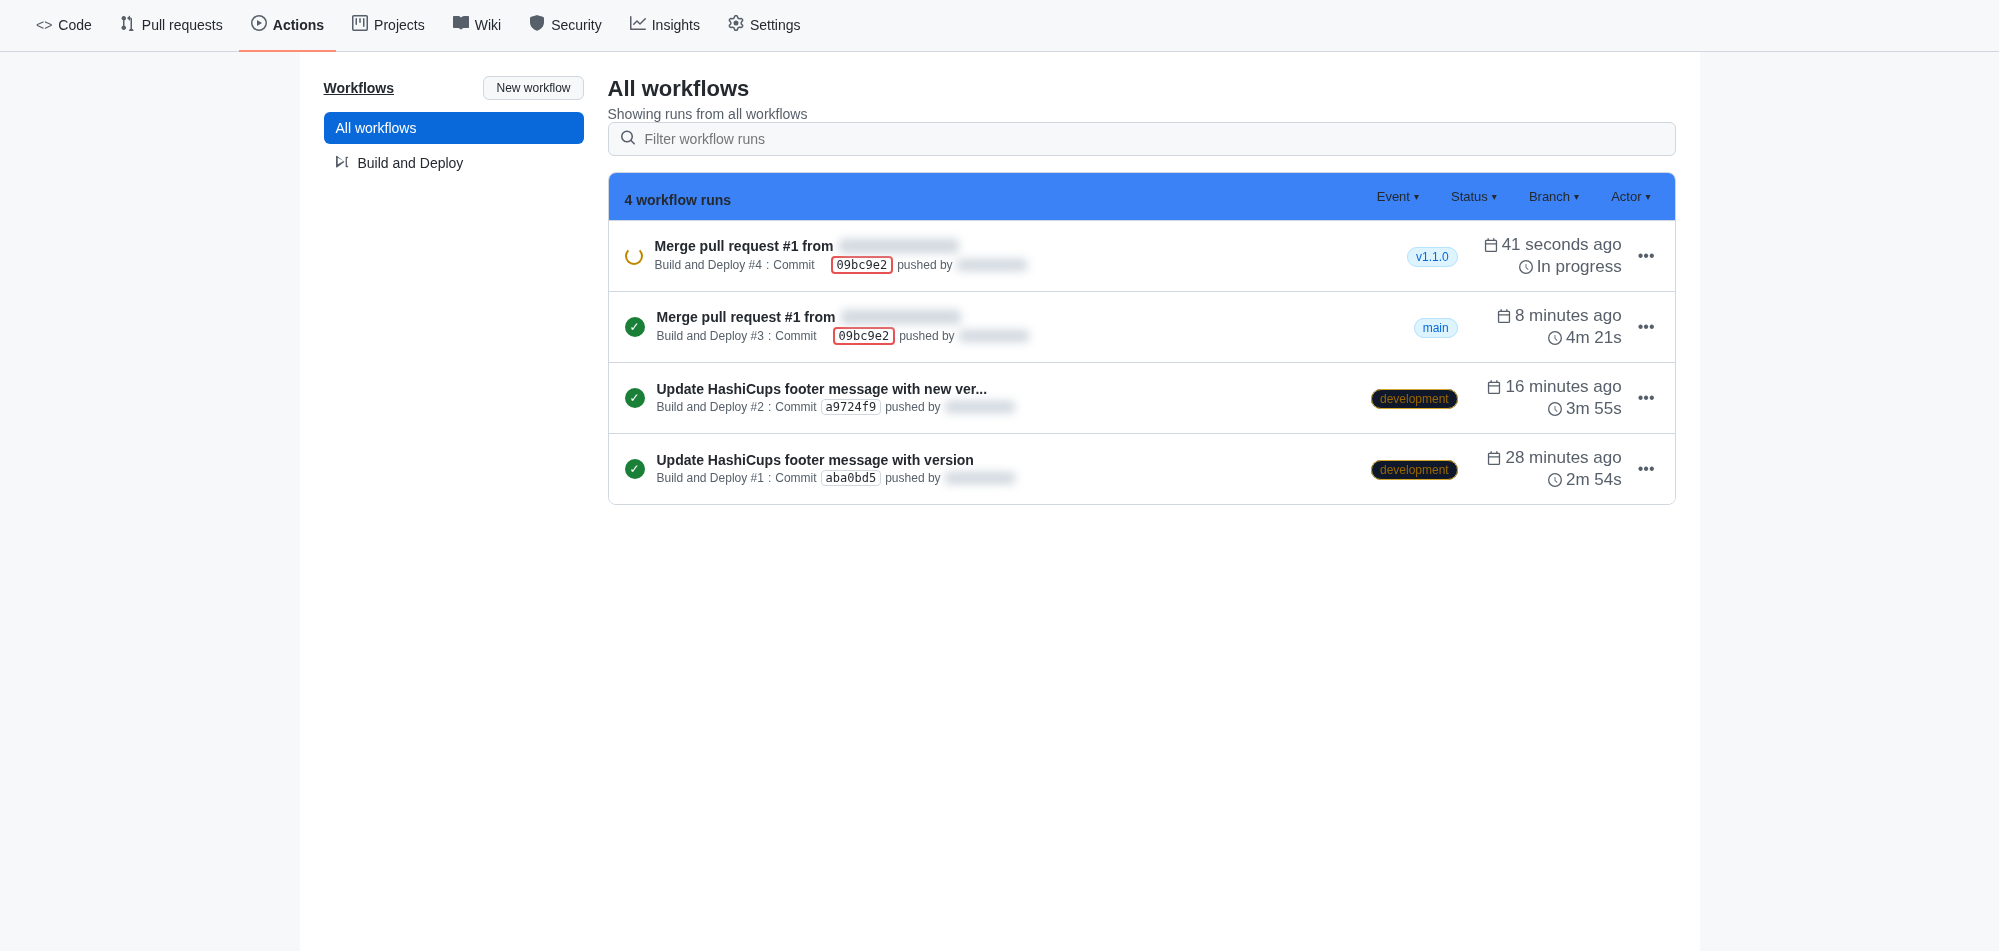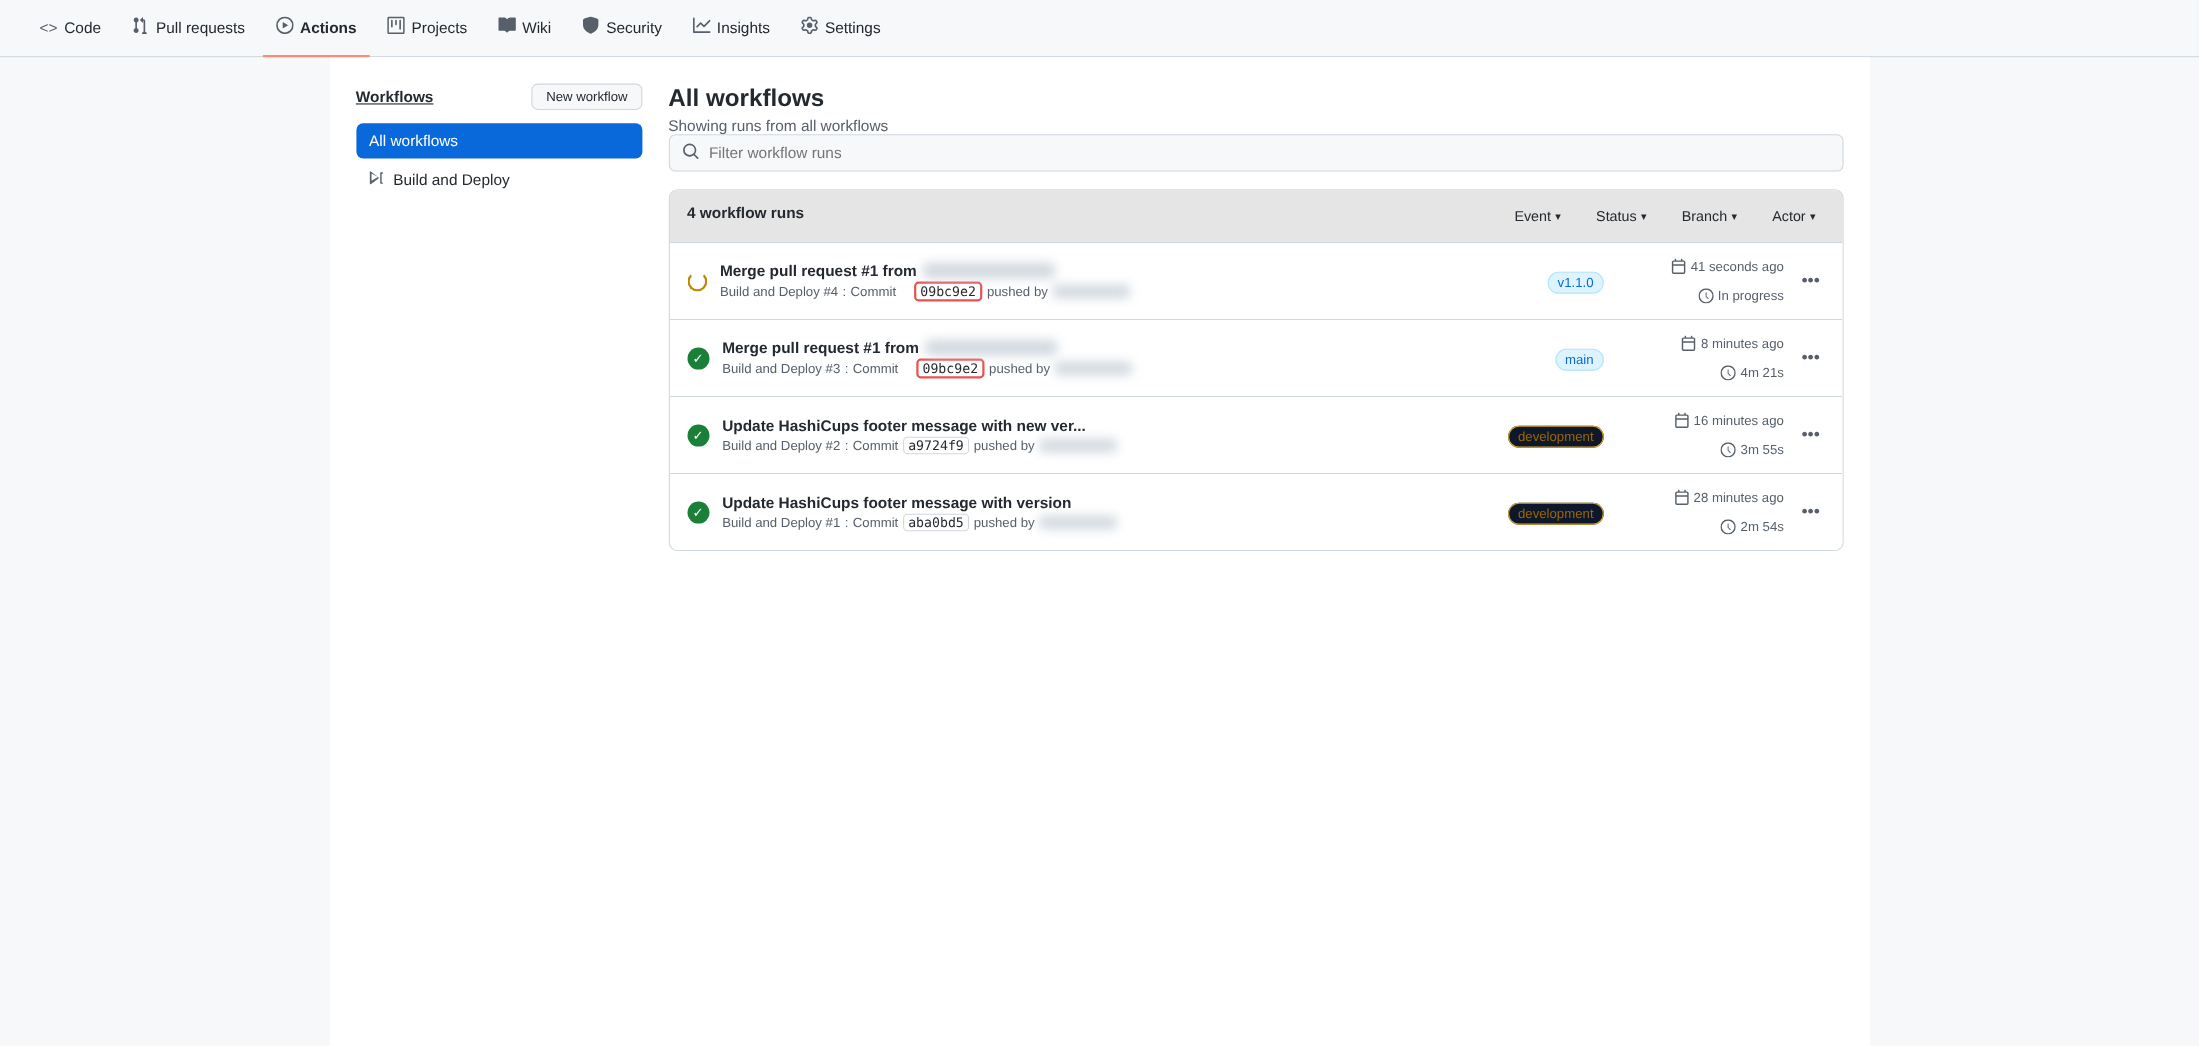--- a/index.html
+++ b/index.html
@@ -132,24 +132,24 @@
     }
 
     
     .workflow-table {
       border: 1px solid #d0d7de;
       border-radius: 8px;
       overflow: hidden;
     }
     .table-header {
       display: flex;
-      align-items: flex-start;
+      align-items: flex-end;
       justify-content: space-between;
       padding: 12px 16px;
-      background: #e5e5e5;
+      background: #3b82f6;
       border-bottom: 1px solid #d0d7de;
     }
     .table-header-left {
       font-size: 14px;
       font-weight: 600;
       color: #24292f;
     }
     .table-header-right {
       display: flex;
       gap: 16px;
@@ -279,22 +279,22 @@
     .branch-badge.dev-badge {
       background: #0f172a;
       color: #9a6700;
       border-color: #d4a72c;
     }
 
     .run-time {
       display: flex;
       flex-direction: column;
       align-items: flex-end;
-      gap: 13px;
-      font-size: 12px;
+      gap: 2px;
+      font-size: 17px;
       color: #57606a;
       white-space: nowrap;
       min-width: 140px;
     }
     .run-time-top, .run-time-bottom {
       display: flex;
       align-items: center;
       gap: 4px;
     }
 

